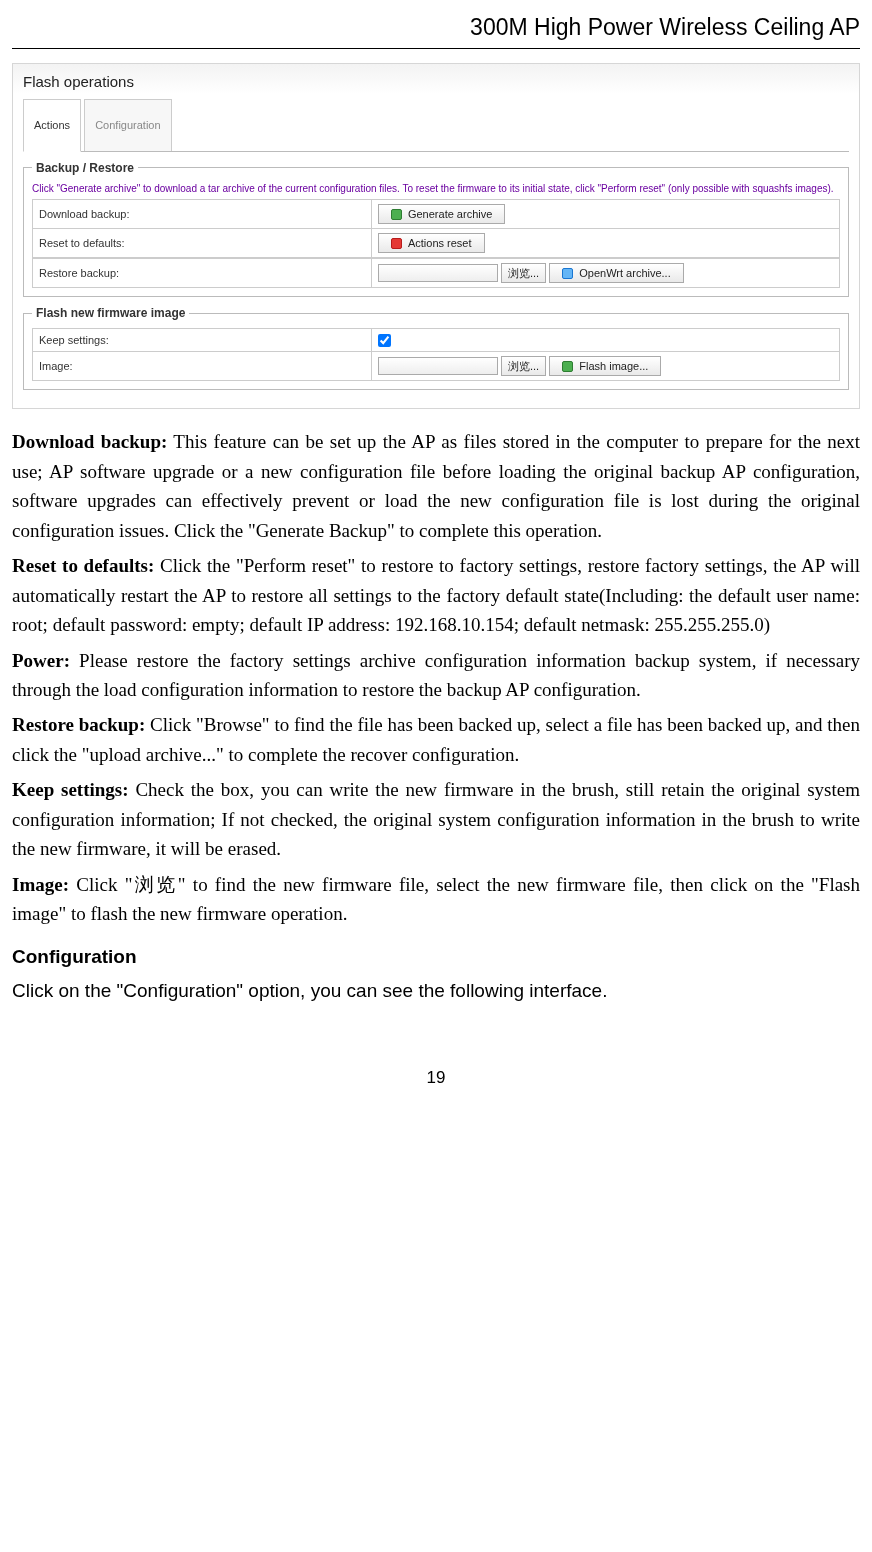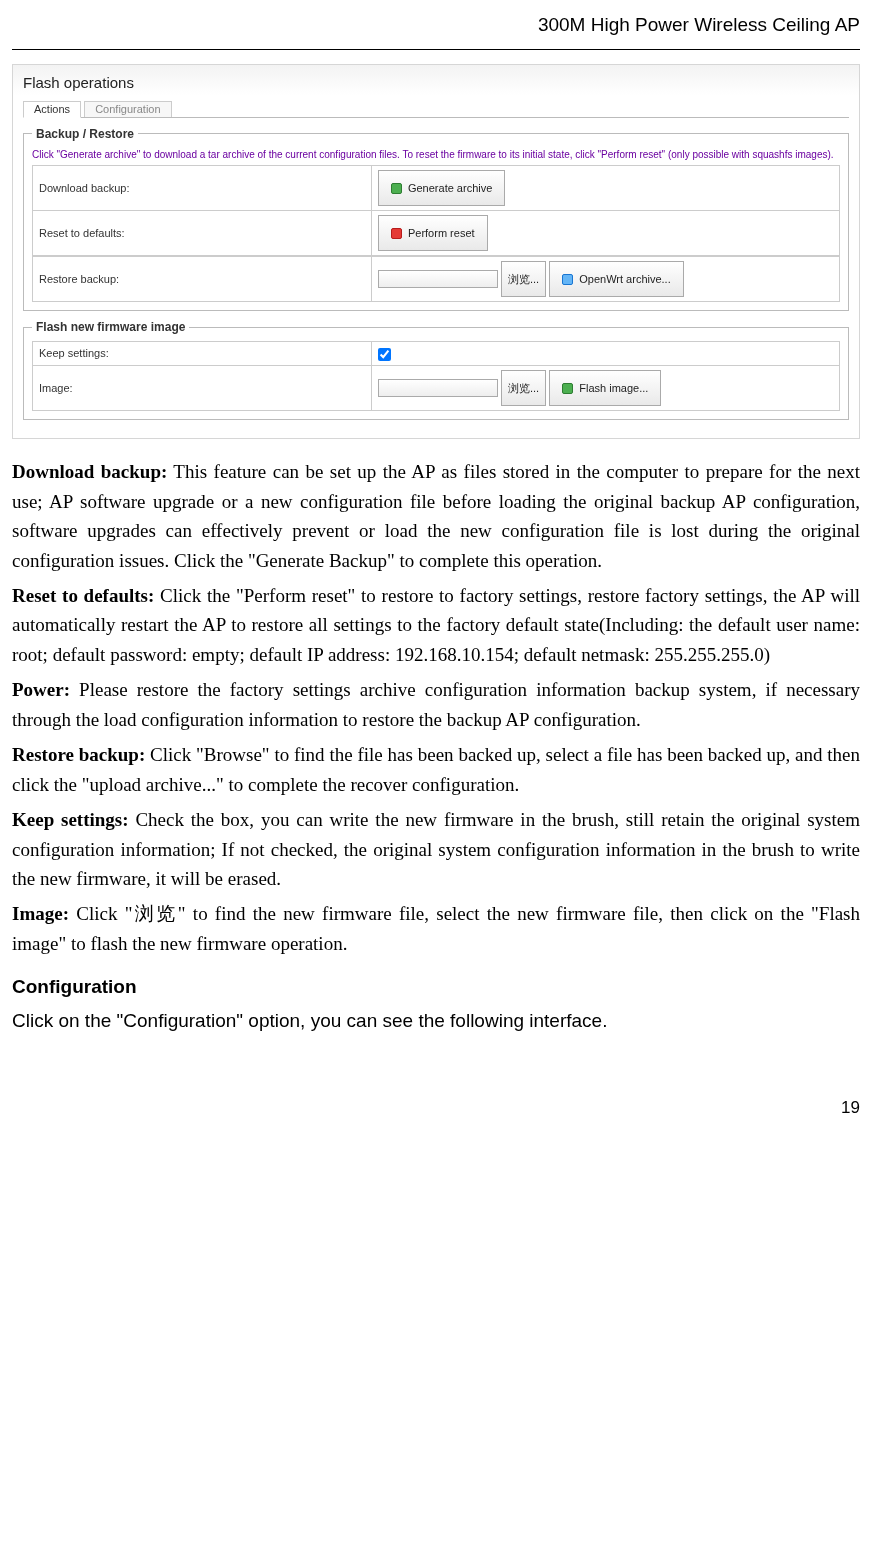--- a/index.html
+++ b/index.html
@@ -10,23 +10,23 @@
     margin: 0 auto;
     padding: 10px 12px 40px;
     font-size: 19px;
     color: #000;
     line-height: 1.55;
   }
   .header-line {
     display: flex;
     justify-content: flex-end;
     border-bottom: 1.5px solid #000;
-    padding-bottom: 10px;
+    padding-bottom: 2px;
     margin-bottom: 14px;
-    font-size: 19px;
+    font-size: 23px;
   }
   .screenshot {
     border: 1px solid #d6d6d6;
     background: linear-gradient(#f3f3f3, #fff 30px, #fff);
     padding: 8px 10px 10px;
     margin-bottom: 18px;
     font-size: 11px;
     color: #333;
     line-height: 1.35;
   }
@@ -35,21 +35,21 @@
     color: #222;
     margin-bottom: 6px;
     font-weight: normal;
   }
   .tabbar {
     border-bottom: 1px solid #bbb;
     margin-bottom: 8px;
   }
   .tab {
     display: inline-block;
-    padding: 0 10px;
+    padding: 18px 10px;
     font-size: 11px;
     border: 1px solid #ccc;
     border-bottom: none;
     background: #f7f7f7;
     color: #888;
     position: relative;
     top: 1px;
   }
   .tab.active {
     background: #fff;
@@ -94,21 +94,21 @@
     vertical-align: middle;
   }
   .btn {
     display: inline-flex;
     align-items: center;
     gap: 6px;
     border: 1px solid #aaa;
     background: linear-gradient(#fff, #e9e9e9);
     padding: 1px 12px;
     font-size: 11px;
-    height: 36px;
+    height: 20px;
     vertical-align: middle;
     color: #222;
   }
   .btn .ico {
     width: 11px;
     height: 11px;
     display: inline-block;
     border-radius: 2px;
   }
   .ico-green { background: #4caf50; border: 1px solid #2e7d32; }
@@ -116,21 +116,21 @@
   .ico-blue  { background: #64b5f6; border: 1px solid #1976d2; }
   .body-text p { margin-bottom: 6px; }
   .body-text .jst { text-align: justify; font-family: Liberation Serif, serif; }
   .body-text strong { font-weight: bold; }
   .sub-heading {
     font-weight: bold;
     margin-top: 14px;
     margin-bottom: 4px;
   }
   .page-num {
-    text-align: right;
+    text-align: center;
     margin-top: 60px;
     font-size: 17px;
   }
   input[type=checkbox] { vertical-align: middle; }
 </style>
 </head>
 <body>
 
 <div class="header-line">
   <span>300M High Power Wireless Ceiling AP</span>
@@ -157,21 +157,21 @@
             <span class="ico ico-green"></span>
             <span>Generate archive</span>
           </span>
         </td>
       </tr>
       <tr>
         <td class="label">Reset to defaults:</td>
         <td>
           <span class="btn">
             <span class="ico ico-red"></span>
-            <span>Perform reset</span>
+            <span>Actions reset</span>
           </span>
         </td>
       </tr>
     </tbody>
       </table>
 
 
     <table class="form">
       <tbody>
           <tr>

